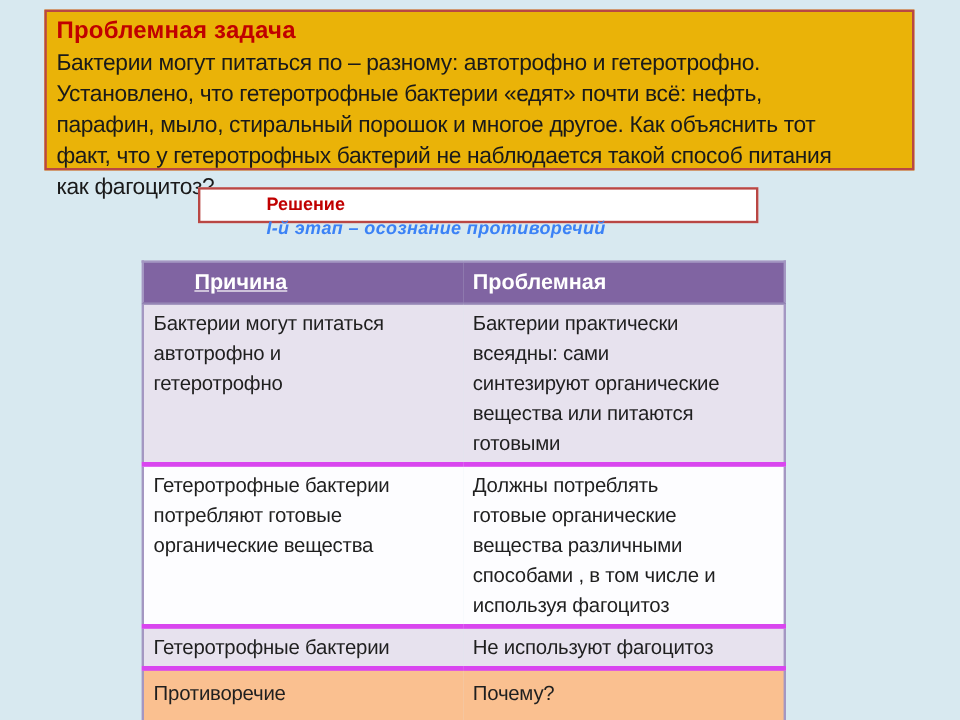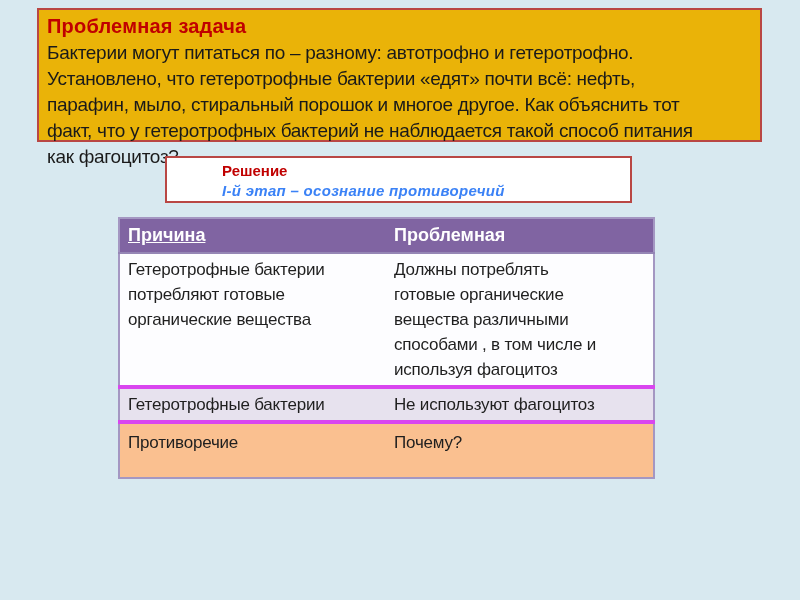--- a/index.html
+++ b/index.html
@@ -32,21 +32,21 @@
     font-size: 19px;
     line-height: 26px;
     letter-spacing: -0.3px;
     white-space: pre-line;
   }
 
   
   .solution-box {
     position: absolute;
     left: 165px; top: 156px;
-    width: 467px; height: 47px;
+    width: 467px; height: 30px;
     background: #ffffff;
     border: 2px solid #b94744;
     padding: 3px 0 0 55px;
   }
   .solution-heading {
     color: #c00000;
     font-size: 15px;
     font-weight: bold;
     line-height: 20px;
   }
@@ -79,21 +79,21 @@
   }
   .cause-effect-table thead th {
     height: 33px;
     background: #8064a2;
     color: #ffffff;
     font-size: 18px;
     font-weight: bold;
     line-height: 27px;
     border-bottom: 2px solid #9586b5;
   }
-  .underlined { text-decoration: underline; }
+  .underlined { text-decoration: underline; margin-left: 34px; }
 
   .cause-effect-table td {
     color: #1f1f1f;
     font-size: 17px;
     line-height: 25px;
     white-space: pre-line;
     letter-spacing: -0.2px;
   }
   .cause-effect-table tbody tr + tr td { border-top: 4px solid #d946ef; }
 
@@ -134,20 +134,30 @@
     </colgroup>
     <thead>
       <tr>
         <th>
           <span class="underlined">Причина</span>
         </th>
         <th>Проблемная</th>
       </tr>
     </thead>
     <tbody>
+      <tr class="row-alt r1">
+        <td>Бактерии могут питаться
+автотрофно и
+гетеротрофно</td>
+        <td>Бактерии практически
+всеядны: сами
+синтезируют органические
+вещества или питаются
+готовыми</td>
+      </tr>
       <tr class="row-white r2">
         <td>Гетеротрофные бактерии
 потребляют готовые
 органические вещества</td>
         <td>Должны потреблять
 готовые органические
 вещества различными
 способами , в том числе и
 используя фагоцитоз</td>
       </tr>

